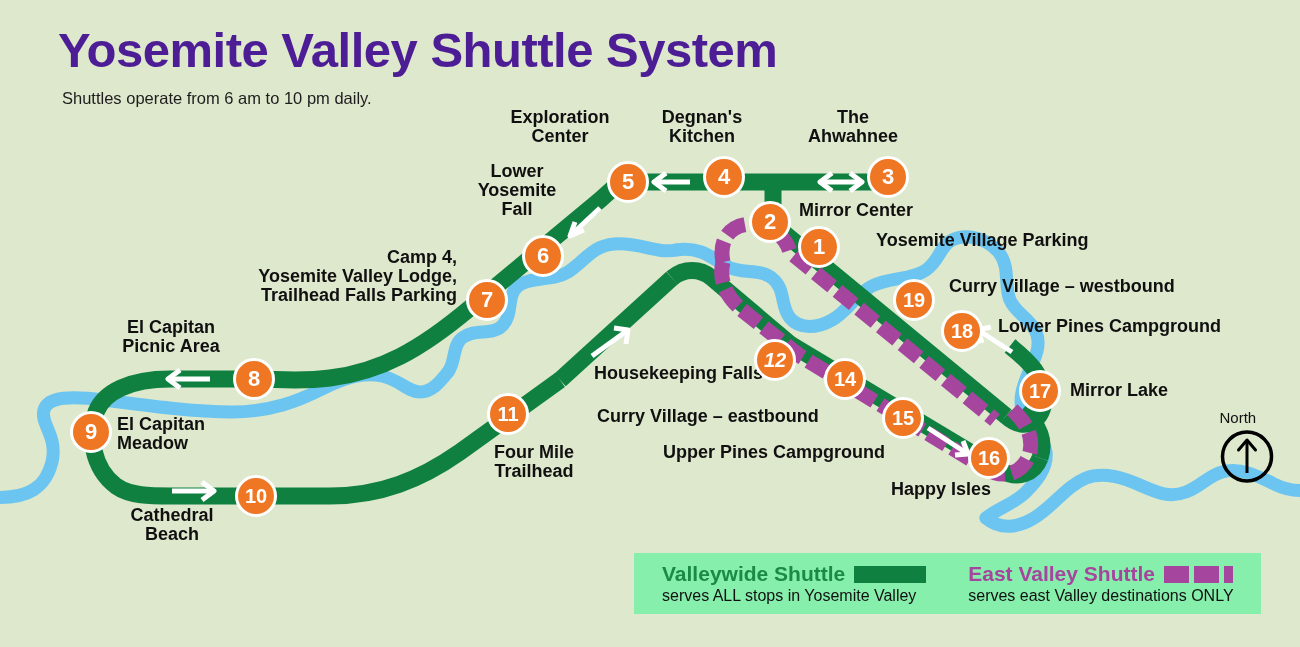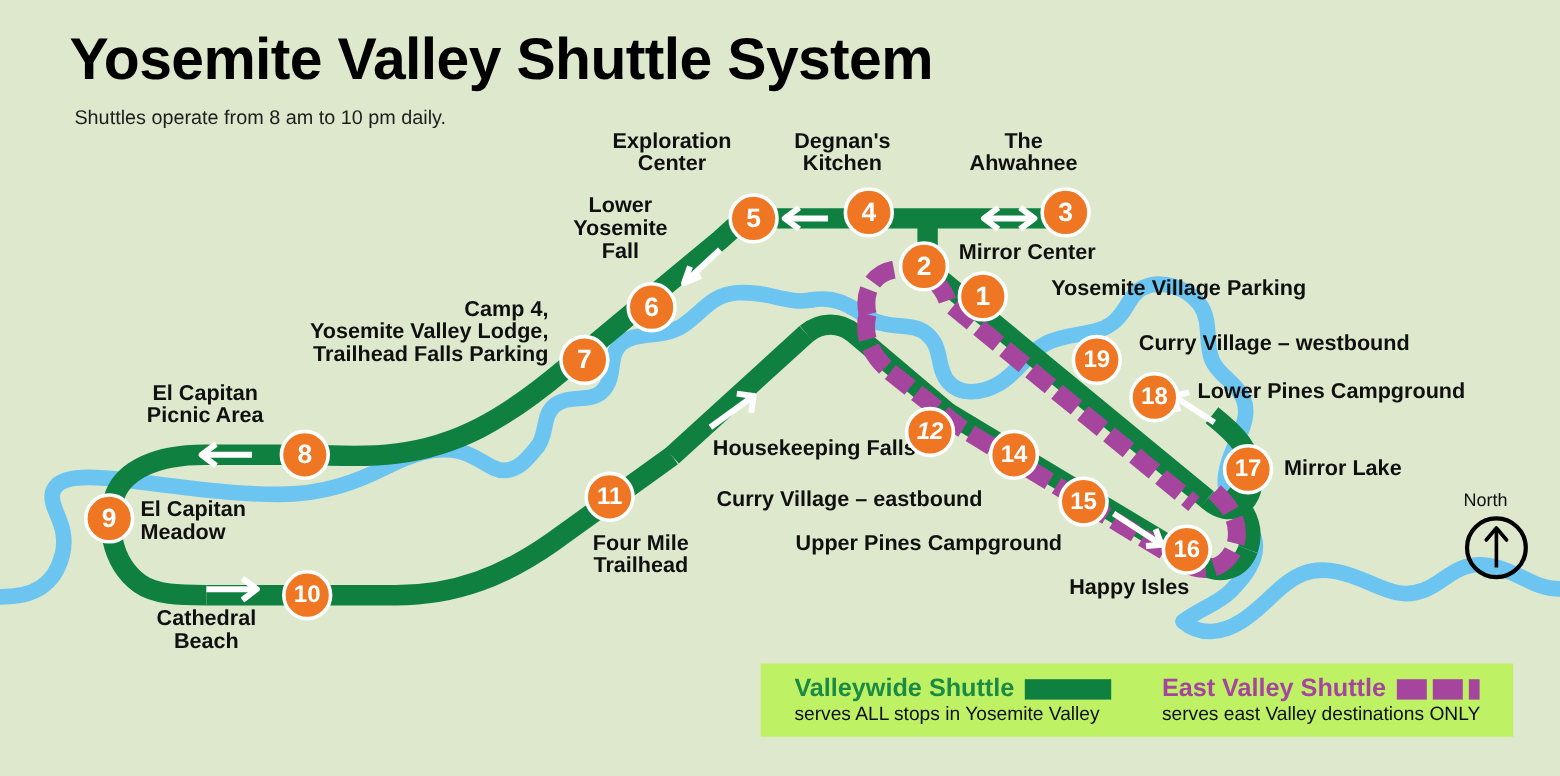--- a/index.html
+++ b/index.html
@@ -7,21 +7,21 @@
   body{
     width:1300px;height:647px;overflow:hidden;
     background:#dde8cd;
     font-family:"Liberation Sans","DejaVu Sans",sans-serif;
   }
   #map-root{position:relative;width:1300px;height:647px;}
 
   
   #page-title{
     position:absolute;left:58px;top:22px;
-    font-size:49px;font-weight:bold;color:#000000;
+    font-size:49px;font-weight:bold;color:#4c1d95;
     letter-spacing:-0.5px;white-space:nowrap;
   }
   #subtitle{
     position:absolute;left:62px;top:89px;
     font-size:16.5px;color:#1d1d1d;white-space:nowrap;
   }
 
   
   #map-svg{position:absolute;left:0;top:0;width:1300px;height:647px;}
 
@@ -49,21 +49,21 @@
   .lbl.r{transform:translateX(-100%);text-align:right;}
 
   
   #north-wrap{position:absolute;left:1247px;top:409px;transform:translateX(-50%);text-align:left;}
   #north-label{font-size:15px;color:#101010;margin-bottom:3px;}
   #north-circle{width:55px;height:55px;}
 
   
   #legend{
     position:absolute;left:634px;top:553px;width:627px;height:61px;
-    background:#bef264;display:flex;align-items:center;
+    background:#86efac;display:flex;align-items:center;
   }
   .legend-block{display:flex;flex-direction:column;justify-content:center;}
   #legend-valleywide{margin-left:28px;}
   #legend-eastvalley{margin-left:42px;}
   .legend-top{display:flex;align-items:center;gap:9px;}
   .legend-title{font-size:21px;font-weight:bold;white-space:nowrap;}
   .legend-sub{font-size:16px;color:#101010;white-space:nowrap;margin-top:1px;}
   #vw-title{color:#1a8a45;}
   #ev-title{color:#a6459e;}
   .swatch-solid{width:72px;height:17px;background:#0f8040;}
@@ -202,21 +202,21 @@
       </g>
 
       <g>
         <line x1="928" y1="428" x2="968" y2="454"></line>
         <polyline points="955,455 968,454 963,441" stroke-linejoin="round"></polyline>
       </g>
     </g>
   </svg>
 
   <div id="page-title">Yosemite Valley Shuttle System</div>
-  <div id="subtitle">Shuttles operate from 8 am to 10 pm daily.</div>
+  <div id="subtitle">Shuttles operate from 6 am to 10 pm daily.</div>
 
   <div id="labels-layer">
       <div class="lbl c" style="left: 560px; top: 108px;">Exploration
 Center</div>
       <div class="lbl c" style="left: 702px; top: 108px;">Degnan's
 Kitchen</div>
       <div class="lbl c" style="left: 853px; top: 108px;">The
 Ahwahnee</div>
       <div class="lbl c" style="left: 517px; top: 162px;">Lower
 Yosemite

